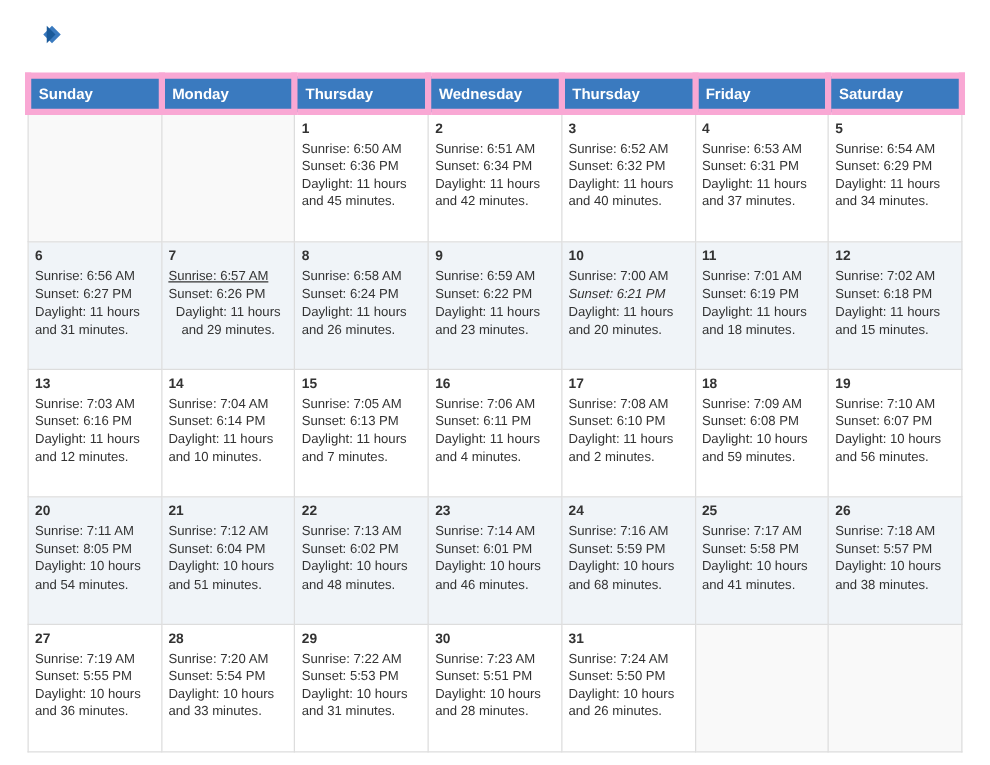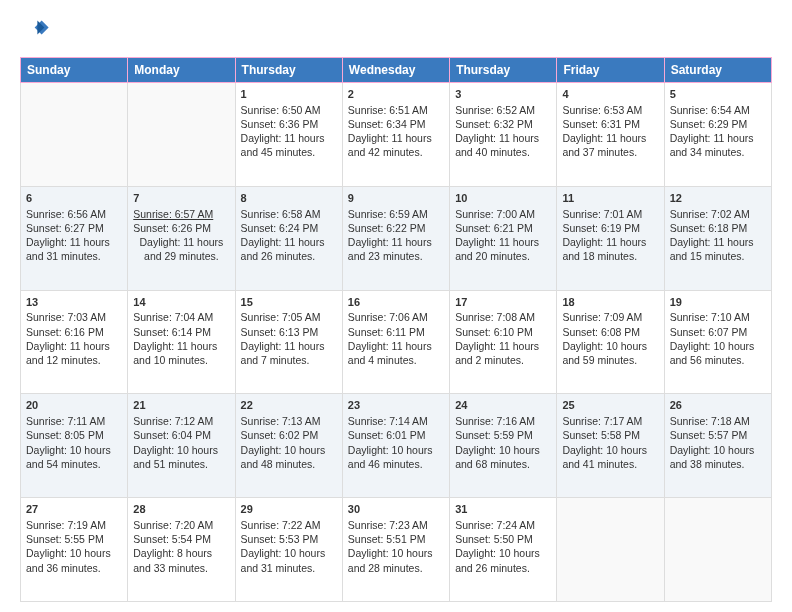--- a/index.html
+++ b/index.html
@@ -61,21 +61,21 @@
       width: 100%;
       font-size: 10.5px;
     }
     .calendar th {
       background-color: #3a7abf;
       color: white;
       text-align: left;
       padding: 5px 6px;
       font-size: 12px;
       font-weight: bold;
-      border: 1px solid #f9a8d4;
+      border: 5px solid #f9a8d4;
     }
     .calendar td {
       vertical-align: top;
       padding: 4px 5px;
       border: 1px solid #ddd;
       width: calc(100% / 7);
       height: 80px;
       color: #333;
       line-height: 1.35;
     }
@@ -190,21 +190,21 @@
           </td>
           <td style="background-color: rgb(240, 244, 248);">
             <span class="day-num">9</span>
             <span style="display: block;">Sunrise: 6:59 AM</span>
             <span style="display: block;">Sunset: 6:22 PM</span>
             <span style="display: block;">Daylight: 11 hours and 23 minutes.</span>
           </td>
           <td style="background-color: rgb(240, 244, 248);">
             <span class="day-num">10</span>
             <span style="display: block;">Sunrise: 7:00 AM</span>
-            <span style="display: block;">Sunset: 6:21 PM</span>
+            <span style="display: block; font-style: italic;">Sunset: 6:21 PM</span>
             <span style="display: block;">Daylight: 11 hours and 20 minutes.</span>
           </td>
           <td style="background-color: rgb(240, 244, 248);">
             <span class="day-num">11</span>
             <span style="display: block;">Sunrise: 7:01 AM</span>
             <span style="display: block;">Sunset: 6:19 PM</span>
             <span style="display: block;">Daylight: 11 hours and 18 minutes.</span>
           </td>
           <td style="background-color: rgb(240, 244, 248);">
             <span class="day-num">12</span>
@@ -305,21 +305,21 @@
           <td style="background-color: rgb(255, 255, 255);">
             <span class="day-num">27</span>
             <span style="display: block;">Sunrise: 7:19 AM</span>
             <span style="display: block;">Sunset: 5:55 PM</span>
             <span style="display: block;">Daylight: 10 hours and 36 minutes.</span>
           </td>
           <td style="background-color: rgb(255, 255, 255);">
             <span class="day-num">28</span>
             <span style="display: block;">Sunrise: 7:20 AM</span>
             <span style="display: block;">Sunset: 5:54 PM</span>
-            <span style="display: block;">Daylight: 8 hours and 33 minutes.</span>
+            <span style="display: block;">Daylight: 10 hours and 33 minutes.</span>
           </td>
           <td style="background-color: rgb(255, 255, 255);">
             <span class="day-num">29</span>
             <span style="display: block;">Sunrise: 7:22 AM</span>
             <span style="display: block;">Sunset: 5:53 PM</span>
             <span style="display: block;">Daylight: 10 hours and 31 minutes.</span>
           </td>
           <td style="background-color: rgb(255, 255, 255);">
             <span class="day-num">30</span>
             <span style="display: block;">Sunrise: 7:23 AM</span>

